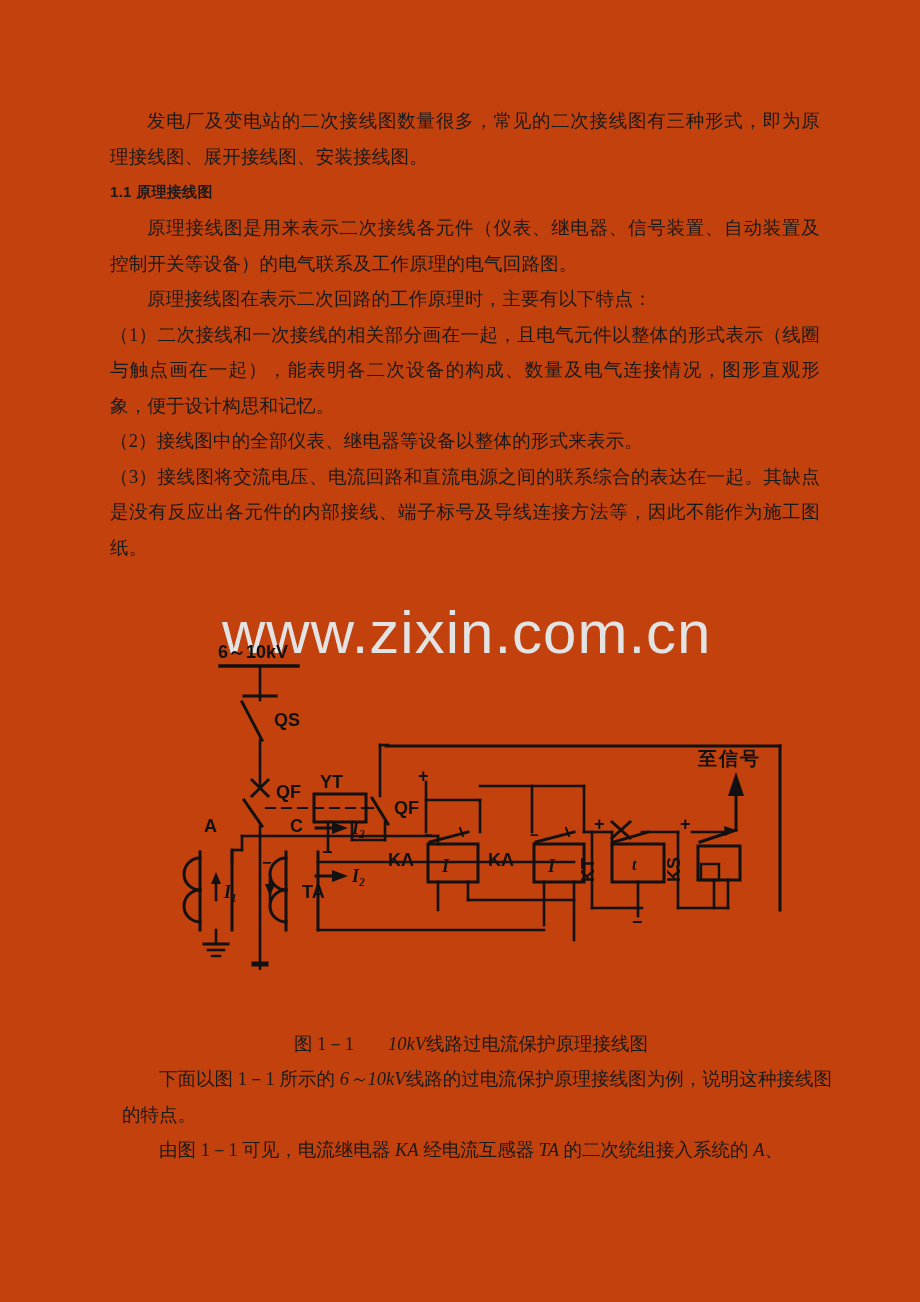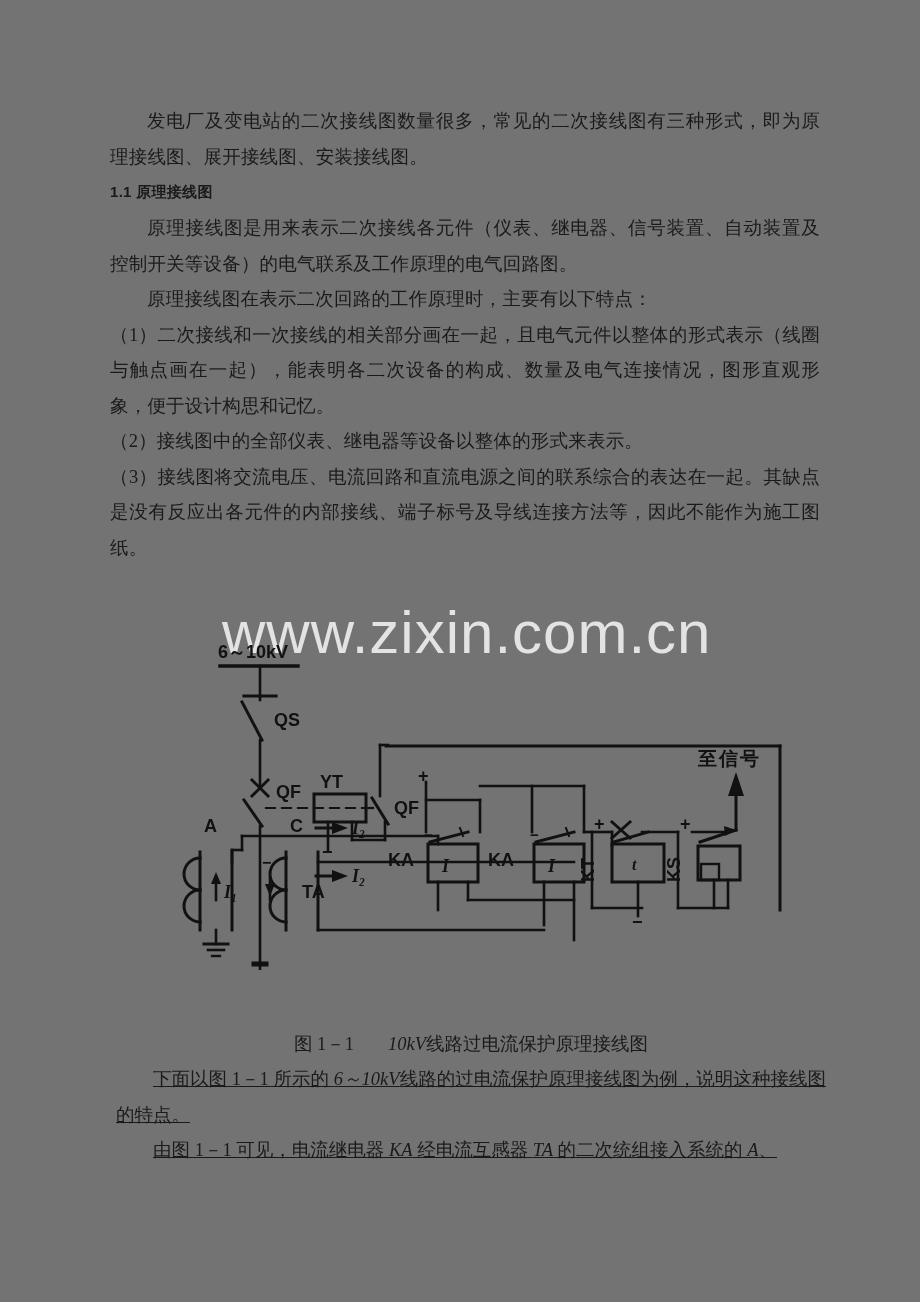--- a/index.html
+++ b/index.html
@@ -11,21 +11,21 @@
     width: 920px;
     height: 1302px;
     position: relative;
     font-family: "Liberation Serif", "DejaVu Serif", serif;
     color: #1a1a1a;
     overflow: hidden;
   }
   .page {
     position: absolute;
     inset: 0;
-    background: #737373;
+    background: #c2410c;
   }
   .content {
     position: absolute;
     left: 110px;
     top: 104px;
     width: 710px;
   }
   p.body-text {
     margin: 0 0 0 0;
     font-size: 18.5px;
@@ -73,24 +73,23 @@
     font-size: 18.5px;
     line-height: 32px;
     text-align: center;
   }
   .figure-caption .cap-num { font-style: normal; }
   .figure-caption .cap-title { font-style: italic; padding-left: 34px; }
   .figure-caption .cap-title .zh { font-style: normal; }
 
   .after-figure {
     position: absolute;
-    left: 116px;
+    left: 122px;
     top: 1062px;
     width: 710px;
-    text-decoration: underline;
   }
   .after-figure p {
     margin: 0;
     font-size: 18.5px;
     line-height: 35.5px;
     text-align: justify;
     text-justify: inter-ideograph;
   }
   em.it { font-style: italic; }
 </style>

